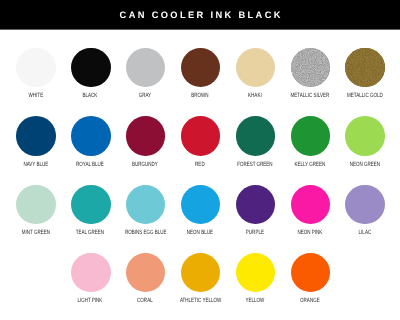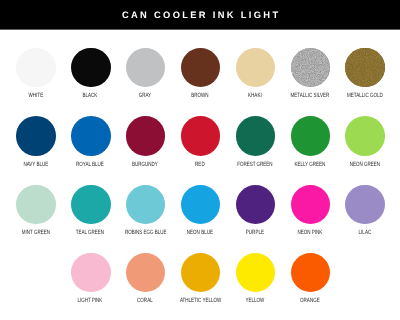--- a/index.html
+++ b/index.html
@@ -40,21 +40,21 @@
     <feFuncR type="linear" slope="0.22" intercept="0.3794"></feFuncR>
     <feFuncG type="linear" slope="0.20" intercept="0.2961"></feFuncG>
     <feFuncB type="linear" slope="0.15" intercept="0.0858"></feFuncB>
   </feComponentTransfer>
 </filter>
 </defs>
   </svg>
 
 <div id="page">
   <div class="titlebar">
-    <div class="title">CAN COOLER INK LIGHT</div>
+    <div class="title">CAN COOLER INK BLACK</div>
   </div>
   <div class="grid" id="grid">
       <div class="row">
         <div class="sw" style="left: 8.55px;">
           <div class="dot" style="background: rgb(246, 246, 246);"></div>
           <div class="lbl">WHITE</div>
         </div>
         <div class="sw" style="left: 63.41px;">
           <div class="dot" style="background: rgb(10, 10, 10);"></div>
           <div class="lbl">BLACK</div>

